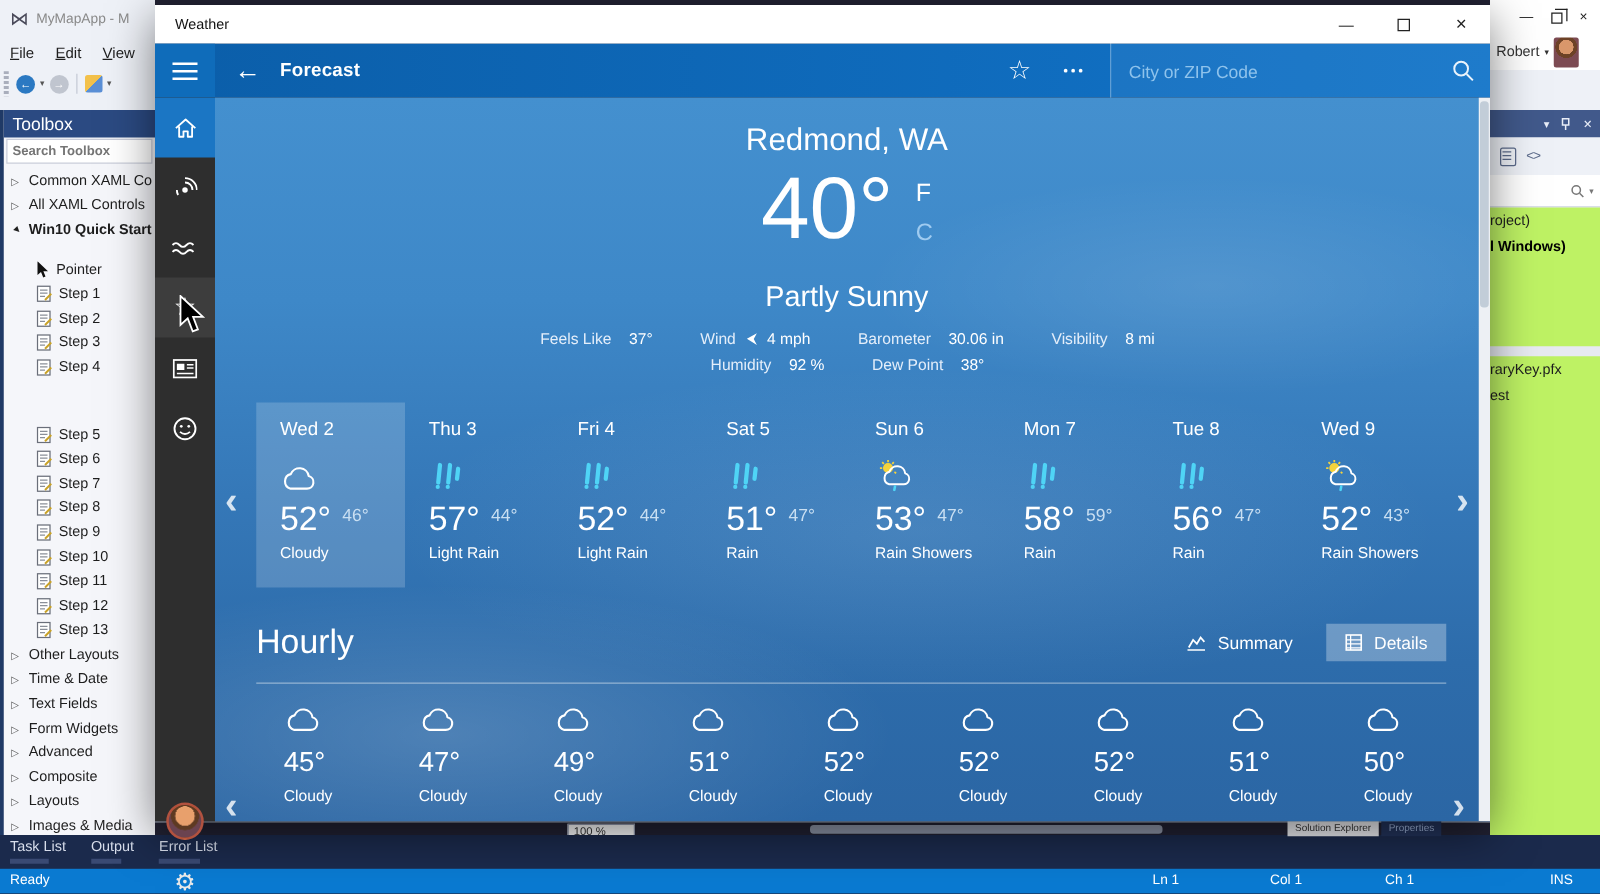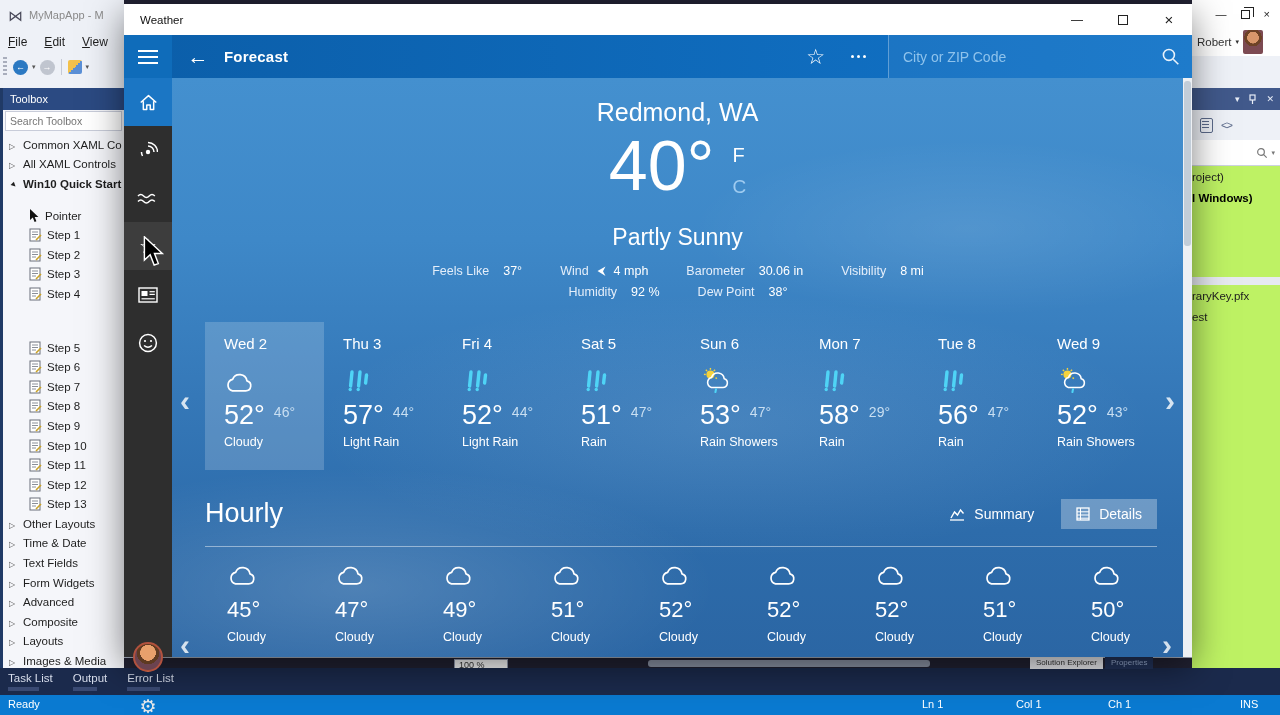--- a/index.html
+++ b/index.html
@@ -18,23 +18,23 @@
   .vs-toolrow{position:absolute;left:0;top:53px;width:124px;height:28px;display:flex;align-items:center;gap:4px;padding-left:3px;}
   .grip{width:4px;height:20px;background:repeating-linear-gradient(180deg,#a9aebc 0 2px,transparent 2px 4px);margin-right:2px;}
   .tb-circle{width:15px;height:15px;border-radius:50%;display:flex;align-items:center;justify-content:center;font-size:9px;color:#fff;}
   .tb-back{background:#2b79c2;}
   .tb-fwd{background:#c0c5cf;}
   .tb-caret{font-size:7px;color:#555;}
   .tb-sep{width:1px;height:16px;background:#c5cad6;margin:0 2px;}
   .tb-misc{width:14px;height:14px;background:linear-gradient(135deg,#f3c14b 0 50%,#5a8fd6 50% 100%);border-radius:2px;}
 
   .toolbox{position:absolute;left:0;top:88px;width:124px;height:580px;background:#f5f6fa;border-left:3px solid #203a66;overflow:hidden;}
-  .toolbox-header{height:22px;background:#2b4a82;color:#fff;font-size:11px;display:flex;align-items:center;padding-left:7px;}
+  .toolbox-header{height:22px;background:#2b4a82;color:#fff;font-size:14px;display:flex;align-items:center;padding-left:7px;}
   .toolbox-search{height:20px;margin:1px 2px;background:#fff;border:1px solid #c8ccd9;display:flex;align-items:center;}
-  .toolbox-search input{border:0;outline:0;background:transparent;font-size:10.5px;color:#8a8f99;width:100%;padding:0 4px;font-family:inherit;}
+  .toolbox-search input{border:0;outline:0;background:transparent;font-size:10.5px;color:#8a8f99;width:100%;padding:0 4px;font-family:inherit;font-weight:bold;}
   .toolbox-list{padding-top:3px;}
   .tbx-item{height:19.6px;display:flex;align-items:center;gap:5px;font-size:11.5px;color:#1e1e1e;white-space:nowrap;overflow:hidden;}
   .tbx-item.bold{font-weight:bold;}
   .tw{font-size:8px;color:#555;width:9px;display:inline-block;}
   .tw-exp{display:inline-block;transform:rotate(135deg);font-size:8px;color:#1e1e1e;width:9px;}
 
   
   .vs-paneltabs{position:absolute;left:0;top:668px;width:1280px;height:27px;background:#1b2a4c;display:flex;align-items:flex-start;padding:4px 0 0 8px;gap:20px;}
   .vs-paneltab{color:#d8deec;font-size:11.5px;display:flex;flex-direction:column;gap:3px;}
   .vs-paneltab i{display:block;height:4px;width:70%;background:#3a4a73;font-style:normal;}
@@ -729,21 +729,21 @@
       <line x1="9" y1="3" x2="7.6" y2="17"></line>
       <line x1="17" y1="3" x2="15.6" y2="17"></line>
       <line x1="23.5" y1="6" x2="22.6" y2="14"></line>
     </g>
     <circle cx="7.2" cy="20.5" r="1.7" fill="#4fd4f6"></circle>
     <circle cx="15.2" cy="20.5" r="1.7" fill="#4fd4f6"></circle>
   </svg>
             </div>
     <div class="day-temps">
       <span class="day-hi">58°</span>
-      <span class="day-lo">29°</span>
+      <span class="day-lo">59°</span>
     </div>
     <div class="day-cond">Rain</div>
   </div>
           <div class="day-col">
     <div class="day-name">Tue 8</div>
     <div class="day-icon">
               <svg width="28" height="24" viewBox="0 0 28 24">
     <g stroke="#4fd4f6" stroke-width="3.4" stroke-linecap="round">
       <line x1="9" y1="3" x2="7.6" y2="17"></line>
       <line x1="17" y1="3" x2="15.6" y2="17"></line>

